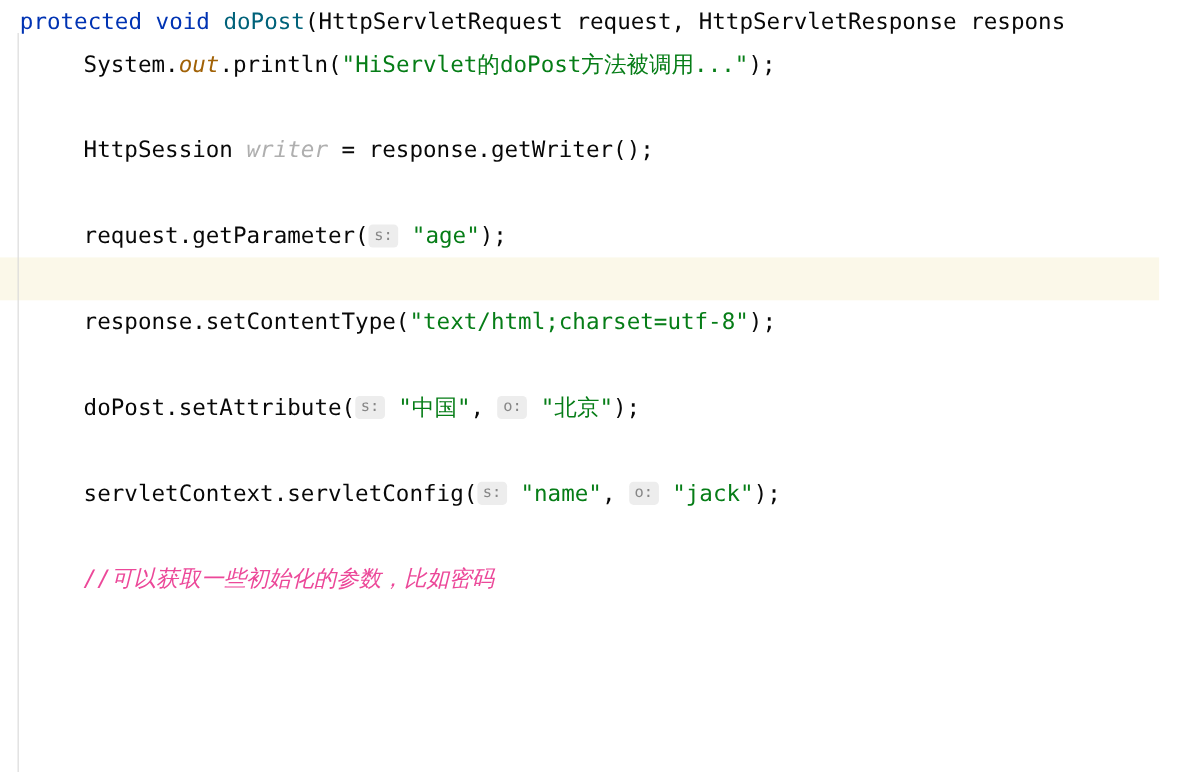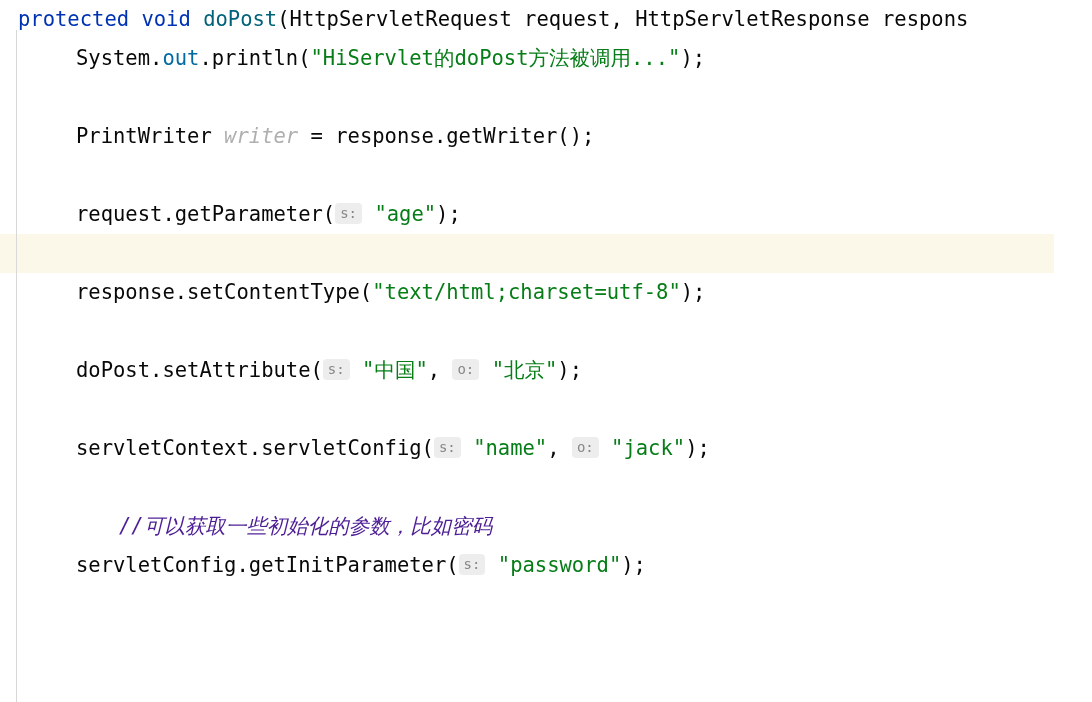--- a/index.html
+++ b/index.html
@@ -56,23 +56,23 @@
     color: #080808;
     padding-left: 18px;
     box-sizing: border-box;
   }
   .line.indent1 { padding-left: 76px; }
 
   
   .kw      { color: #0033B3; }
   .method  { color: #00627A; }
   .str     { color: #067D17; }
-  .field   { color: #0369a1; }
+  .field   { color: #a16207; font-style: italic; }
   .unused  { color: #AFAFAF; font-style: italic; }
-  .comment { color: #4c1d95; font-style: italic; margin-left: 43px; }
+  .comment { color: #ec4899; font-style: italic; }
   .plain   { color: #080808; }
 
   
   .hint {
     display: inline-block;
     background: #EDEDED;
     color: #878787;
     font-size: 14px;
     line-height: 1;
     padding: 3px 5px 4px 5px;
@@ -85,26 +85,25 @@
 </head>
 <body>
 
 <div id="editor">
   <div class="caret-row-bg" style="top: 234px; height: 39px;"></div>
   <div class="indent-guide" style="left: 16px; top: 30.42px; height: 671.58px;"></div>
   <div class="code">
       <div class="line"><span class="kw">protected</span><span class="plain"> </span><span class="kw">void</span><span class="plain"> </span><span class="method">doPost</span><span class="plain">(HttpServletRequest request, HttpServletResponse respons</span></div>
       <div class="line indent1"><span class="plain">System.</span><span class="field">out</span><span class="plain">.println(</span><span class="str">"HiServlet的doPost方法被调用..."</span><span class="plain">);</span></div>
       <div class="line indent1">&nbsp;</div>
-      <div class="line indent1"><span class="plain">PrintWriter </span><span class="unused">writer</span><span class="plain"> = response.getWriter();</span></div>
+      <div class="line indent1"><span class="plain">HttpSession </span><span class="unused">writer</span><span class="plain"> = response.getWriter();</span></div>
       <div class="line indent1">&nbsp;</div>
       <div class="line indent1"><span class="plain">request.getParameter(</span><span class="hint">s:</span><span class="plain"> </span><span class="str">"age"</span><span class="plain">);</span></div>
       <div class="line indent1">&nbsp;</div>
       <div class="line indent1"><span class="plain">response.setContentType(</span><span class="str">"text/html;charset=utf-8"</span><span class="plain">);</span></div>
       <div class="line indent1">&nbsp;</div>
       <div class="line indent1"><span class="plain">doPost.setAttribute(</span><span class="hint">s:</span><span class="plain"> </span><span class="str">"中国"</span><span class="plain">, </span><span class="hint">o:</span><span class="plain"> </span><span class="str">"北京"</span><span class="plain">);</span></div>
       <div class="line indent1">&nbsp;</div>
       <div class="line indent1"><span class="plain">servletContext.servletConfig(</span><span class="hint">s:</span><span class="plain"> </span><span class="str">"name"</span><span class="plain">, </span><span class="hint">o:</span><span class="plain"> </span><span class="str">"jack"</span><span class="plain">);</span></div>
       <div class="line indent1">&nbsp;</div>
       <div class="line indent1"><span class="comment">//可以获取一些初始化的参数，比如密码</span></div>
-      <div class="line indent1"><span class="plain">servletConfig.getInitParameter(</span><span class="hint">s:</span><span class="plain"> </span><span class="str">"password"</span><span class="plain">);</span></div>
     </div>
 </div>
 
 </body></html>

